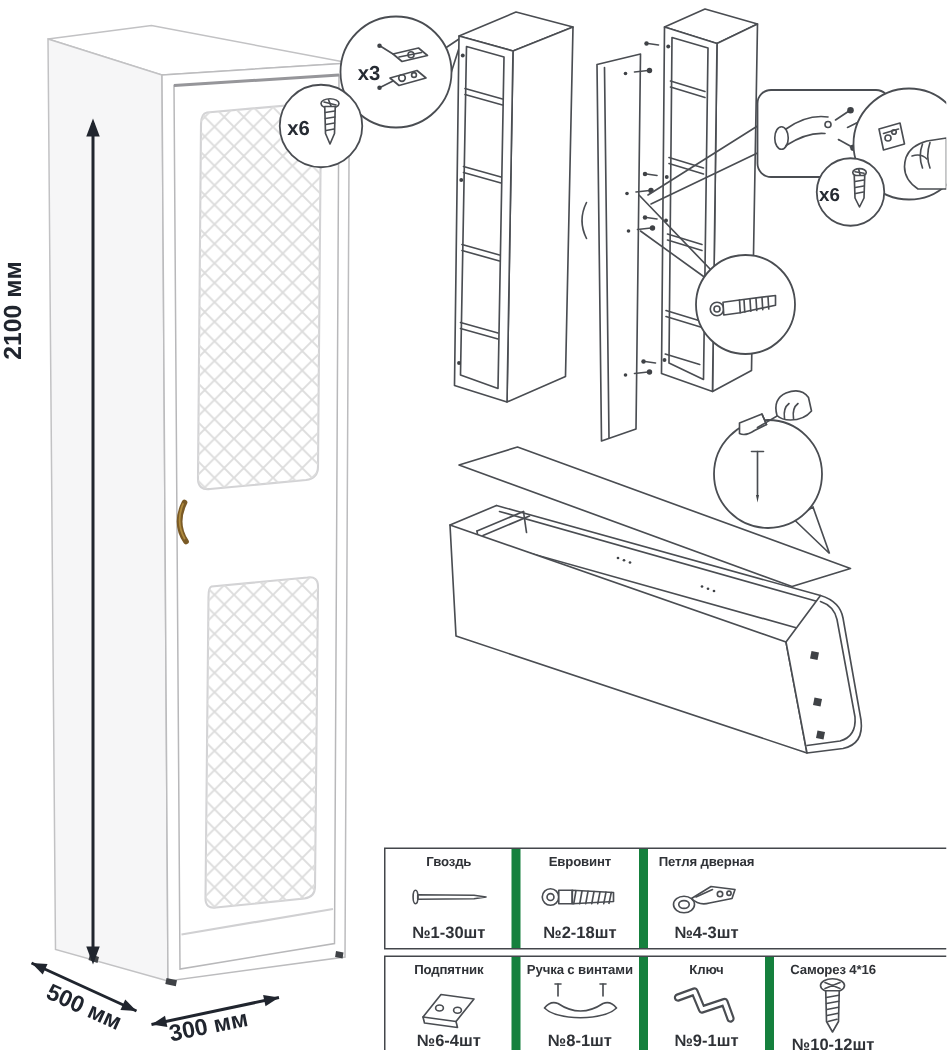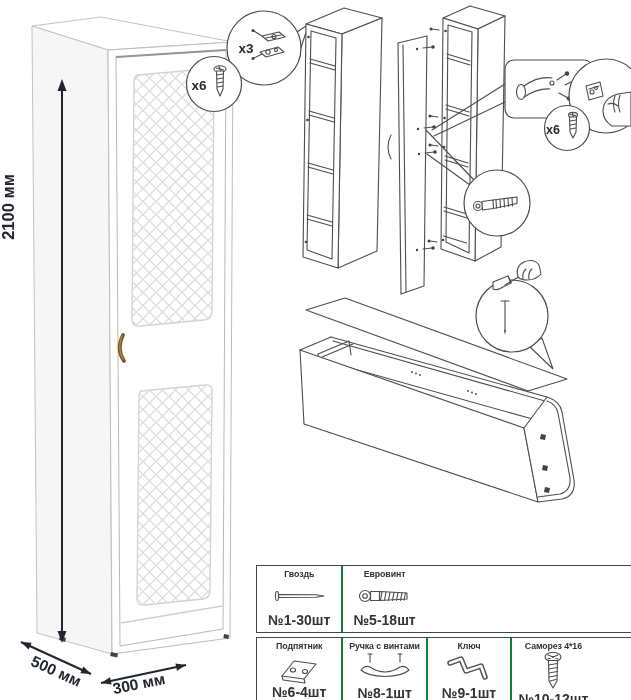--- a/index.html
+++ b/index.html
@@ -14,25 +14,25 @@
   .dim-line{stroke:#20252e;stroke-width:2;fill:none;}
   .dim-head{fill:#20252e;stroke:none;}
   .dim-text{font-weight:700;font-size:16.5px;fill:#20252e;}
   .dim-text2{font-weight:700;font-size:15.5px;fill:#20252e;}
   .qty-text{font-weight:700;font-size:13.5px;fill:#262b33;}
   .qty-text-s{font-weight:700;font-size:12.5px;fill:#262b33;}
   
   .parts-table{position:absolute;left:256px;top:565px;width:424px;}
   .parts-row{display:grid;grid-template-columns:repeat(5,1fr);border:1.6px solid #43464b;background:#fff;}
   .parts-row + .parts-row{margin-top:4px;}
-  .part-cell{border-left:2px solid #15803d;height:66px;display:flex;flex-direction:column;
+  .part-cell{border-left:6px solid #15803d;height:66px;display:flex;flex-direction:column;
              align-items:center;justify-content:space-between;padding:3px 1px 4px 1px;box-sizing:border-box;}
   .part-cell:first-child{border-left:none;}
   .part-name{font-size:8.8px;font-weight:700;color:#2f3237;text-align:center;line-height:1.15;letter-spacing:-0.1px;}
-  .part-count{font-size:14px;font-weight:700;color:#2f3237;text-align:center;}
+  .part-count{font-size:11px;font-weight:700;color:#2f3237;text-align:center;}
   .part-icon{flex:0 0 auto;}
 </style>
 </head>
 <body>
 
 <div class="canvas">
 
 <svg class="illustration" width="631" height="700" viewBox="0 0 631 700">
   <defs>
     <pattern id="quilt" width="13" height="13" patternUnits="userSpaceOnUse">
@@ -327,21 +327,33 @@
     <div class="part-cell">
 
       <div class="part-name">Евровинт</div>
       <svg class="part-icon" width="58" height="30" viewBox="0 0 58 30">
         <circle class="lnw" cx="9" cy="15" r="5.5"></circle>
             <circle class="ln" cx="9" cy="15" r="2.3"></circle>
         <rect class="lnw" x="14.5" y="10.5" width="9" height="9"></rect>
         <path class="ln" d="M23.5,10.5 L51,12 L51,18 L23.5,19.5 Z"></path>
         <path class="ln" d="M26,10.8 l-1.5,8.6 M30,11 l-1.5,8.4 M34,11.2 l-1.5,8.2 M38,11.4 l-1.5,8 M42,11.6 l-1.5,7.8 M46,11.8 l-1.5,7.6 M49.5,12 l-1.5,7.2"></path>
       </svg>
-      <div class="part-count">№5-18шт</div>
+      <div class="part-count">№2-18шт</div>
+    </div>
+    <div class="part-cell">
+      <div class="part-name">Петля дверная</div>
+      <svg class="part-icon" width="58" height="30" viewBox="0 0 58 30">
+        <ellipse class="lnw" cx="14" cy="20" rx="7" ry="5.5"></ellipse>
+        <ellipse class="ln" cx="14" cy="20" rx="3.5" ry="2.6"></ellipse>
+        <path class="lnw" d="M19,16 L32,8 L48,10 L46,16 L31,19 Q24,21 19,16 Z"></path>
+        <circle class="ln" cx="38" cy="13" r="1.8"></circle>
+            <circle class="ln" cx="44" cy="12.5" r="1.4"></circle>
+        <path class="ln" d="M22,15 L33,10"></path>
+      </svg>
+      <div class="part-count">№4-3шт</div>
     </div>
   </div>
 
   <div class="parts-row">
     <div class="part-cell">
       <div class="part-name">Подпятник</div>
       <svg class="part-icon" width="58" height="32" viewBox="0 0 58 32">
         <polygon class="lnw" points="12,24 24,9 46,12 34,27"></polygon>
         <ellipse class="ln" cx="23" cy="18" rx="2.6" ry="2"></ellipse>
             <ellipse class="ln" cx="35" cy="19.5" rx="2.6" ry="2"></ellipse>

